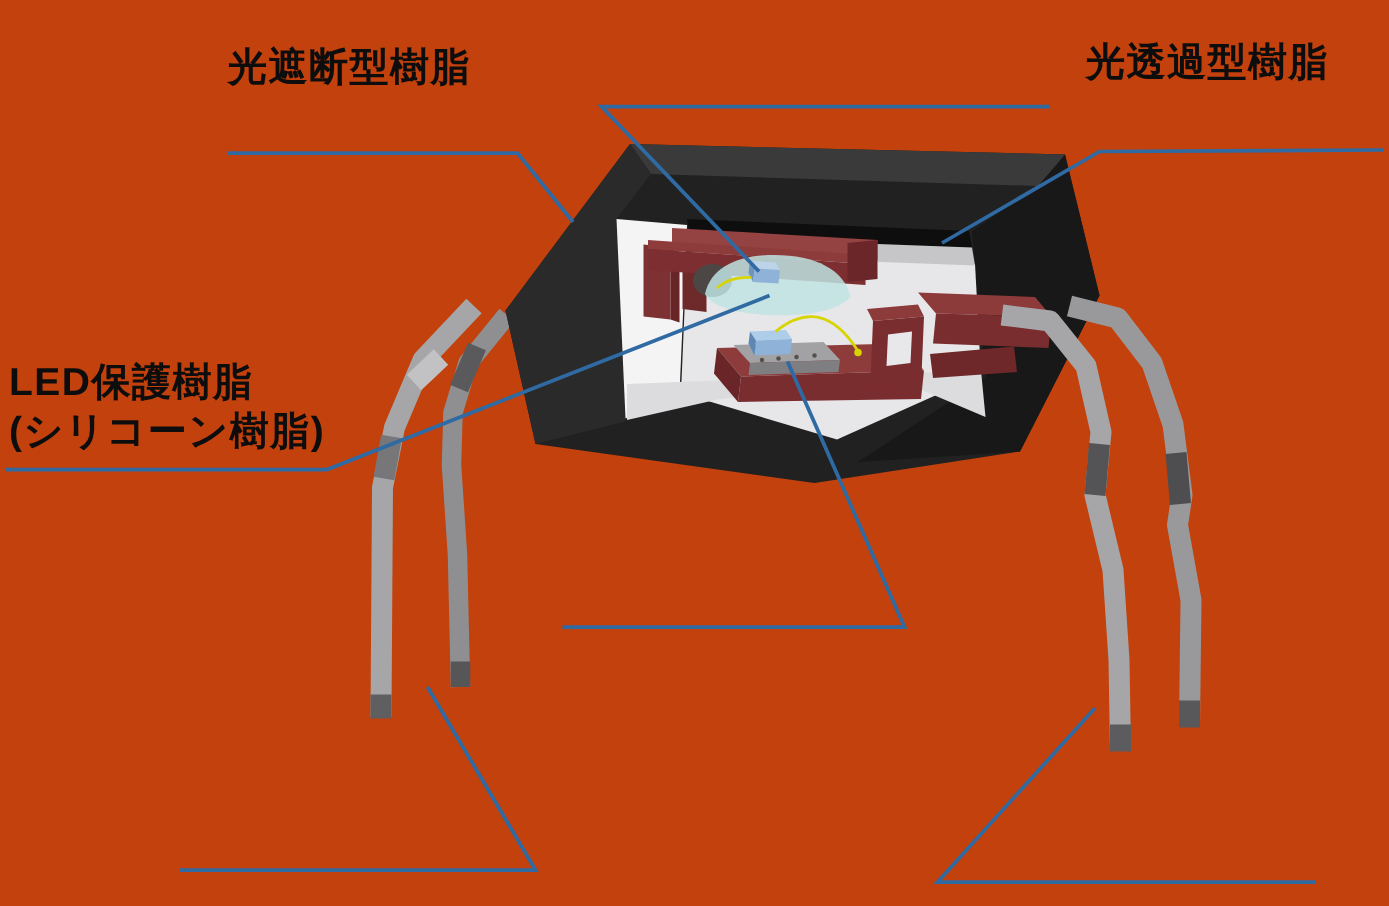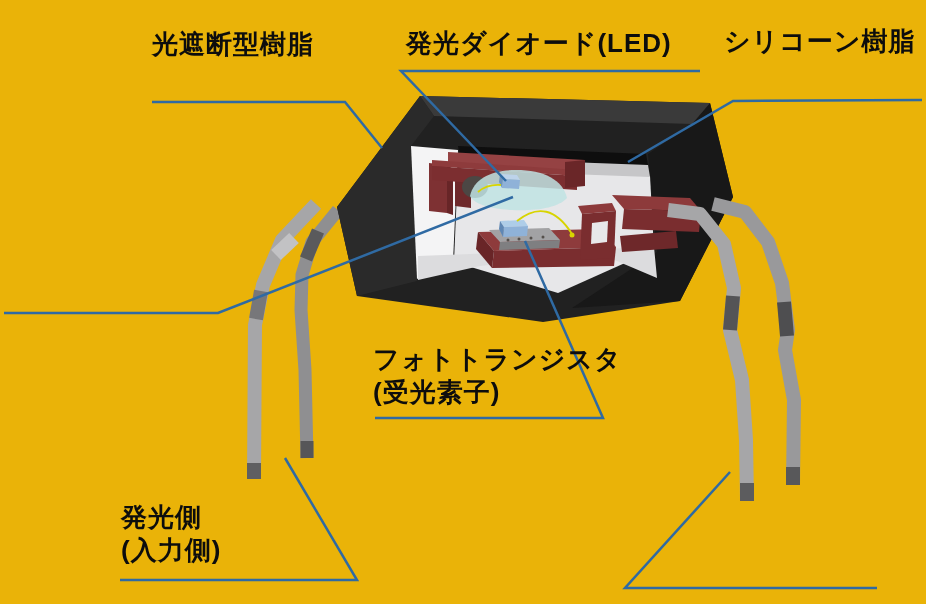--- a/index.html
+++ b/index.html
@@ -1,18 +1,18 @@
 <!DOCTYPE html>
 <html><head>
 <meta charset="utf-8">
 <style>
   html,body{margin:0;padding:0;background:#f1f1f3;}
   #stage{
     position:relative;width:926px;height:604px;overflow:hidden;
-    background:#eab308;font-family:"Liberation Sans",sans-serif;
+    background:#c2410c;font-family:"Liberation Sans",sans-serif;
   }
   #scene{position:absolute;left:0;top:0;}
   .label{
     position:absolute;font-weight:bold;color:#0d0d0d;
     font-size:26px;line-height:33px;letter-spacing:1px;white-space:nowrap;
   }
   .label .l2{display:block;}
 </style>
 </head>
 <body>
@@ -103,33 +103,26 @@
     <polyline points="525,241 603,418 375,418" fill="none" stroke="#2f6aa3"></polyline>
     <polyline points="285,458 357,580 120,580" fill="none" stroke="#2f6aa3"></polyline>
     <polyline points="730,472 625,588 877,588" fill="none" stroke="#2f6aa3"></polyline>
   </g>
 </svg>
 
   <div class="label" style="left:152px;top:28px;">
     <span class="l1">光遮断型樹脂</span>
   </div>
 
-  <div class="label" style="left:406px;top:27px;">
-    <span class="l1">発光ダイオード(LED)</span>
+
+  <div class="label" style="left:724px;top:25px;">
+    <span class="l1">光透過型樹脂</span>
   </div>
 
-  <div class="label" style="left:724px;top:25px;">
-    <span class="l1">シリコーン樹脂</span>
+  <div class="label" style="left:6px;top:238px;">
+    <span class="l1">LED保護樹脂</span>
+    <span class="l2">(シリコーン樹脂)</span>
   </div>
 
 
-  <div class="label" style="left:373px;top:343px;">
-    <span class="l1">フォトトランジスタ</span>
-    <span class="l2">(受光素子)</span>
-  </div>
-
-  <div class="label" style="left:121px;top:501px;">
-    <span class="l1">発光側</span>
-    <span class="l2">(入力側)</span>
-  </div>
 
 
 </div>
 
 </body></html>

